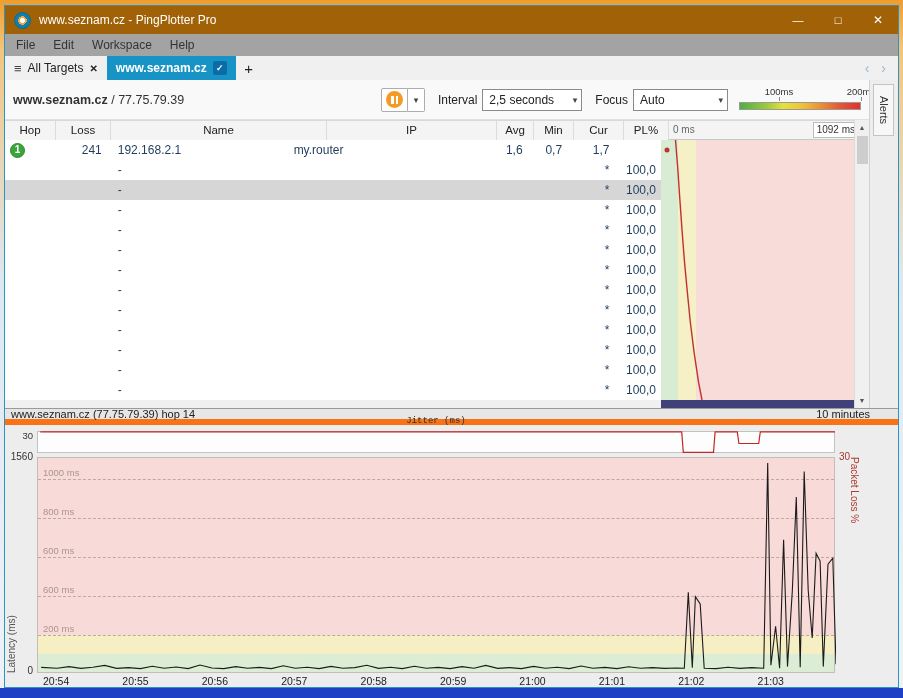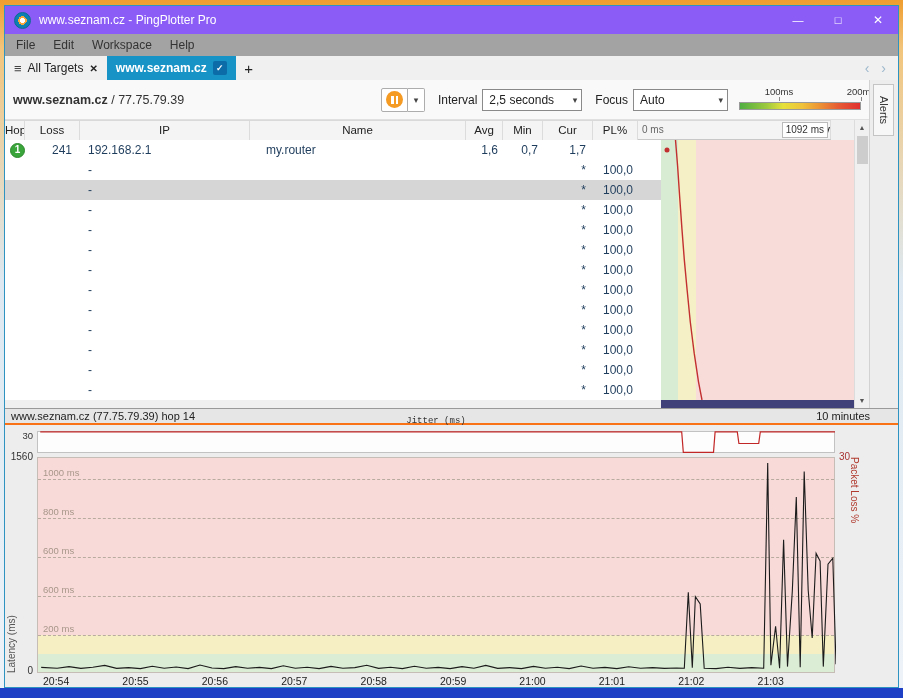--- a/index.html
+++ b/index.html
@@ -4,21 +4,21 @@
 <style>
   * { margin:0; padding:0; box-sizing:border-box; }
   html,body { width:903px; height:698px; overflow:hidden; font-family:"Liberation Sans", sans-serif; }
   #desktop { position:relative; width:903px; height:698px;
     background:linear-gradient(180deg,#ef9d2e 0%,#f2c57c 7%,#dde8f0 40%,#ecf2f8 95%); }
   #taskbar { position:absolute; left:0; bottom:0; width:100%; height:10px; background:#1d40c4; }
   #window { position:absolute; left:4px; top:5px; width:895px; height:683px; background:#f0f0f0;
     border:1px solid #2e93c0; }
 
   
-  .titlebar { height:28px; background:#8b5cf6; display:flex; align-items:center; color:#fff; }
+  .titlebar { height:28px; background:#a16207; display:flex; align-items:center; color:#fff; }
   .appicon { width:17px; height:17px; margin:0 8px 0 9px; border-radius:50%;
     background:radial-gradient(circle at 50% 50%, #ffffff 0 24%, #f6a63a 24% 40%, #0d7fb0 40% 100%);
     border:1px solid #0a6a94; }
   .tb-title { font-size:12px; }
   .winbtns { margin-left:auto; display:flex; height:100%; }
   .winbtn { width:40px; display:flex; align-items:center; justify-content:center; font-size:11px; cursor:default; }
   .winbtn.close { font-size:12px; }
 
   
   .menubar { height:22px; background:#a3a3a3; display:flex; align-items:center; padding-left:2px; }
@@ -62,21 +62,21 @@
   .legend-tick { position:absolute; top:11px; width:1px; height:4px; background:#888; }
   .legend-bar { position:absolute; left:0; right:0; top:16px; height:8px; border:1px solid #999;
     background:linear-gradient(90deg,#4fae42 0%,#9cc93e 22%,#e6e13b 36%,#efc23a 52%,#ec9434 66%,#e65b34 82%,#e13030 100%); }
 
   
   .thead { position:absolute; top:40px; left:0; height:20px; display:flex;
     border-top:1px solid #d9d9d9; border-bottom:1px solid #c8c8c8; }
   .thead .tcell { background:#f4f4f4; border-right:1px solid #dcdcdc; text-align:center; padding:0;
     font-size:11.5px; color:#222; line-height:18px; display:block; }
   .tcell { height:20px; line-height:20px; font-size:12px; color:#1e3c5c; overflow:hidden; white-space:nowrap; }
-  .c-hop { width:20px; display:flex; align-items:center; padding-left:5px; }
+  .c-hop { width:51px; display:flex; align-items:center; padding-left:5px; }
   .hopnum { width:15px; height:15px; border-radius:50%; background:#3aa53a; border:1px solid #2e8a2e;
     color:#fff; font-size:10px; font-weight:bold; display:flex; align-items:center; justify-content:center; }
   .c-count { width:55px; text-align:right; padding-right:8px; }
   .c-ip { width:170px; padding-left:8px; }
   .c-name { width:216px; padding-left:16px; }
   .c-avg { width:37px; text-align:right; padding-right:5px; }
   .c-min { width:40px; text-align:right; padding-right:5px; }
   .c-cur { width:50px; text-align:right; padding-right:7px; }
   .c-pl { width:45px; text-align:right; padding-right:5px; }
   .h-latency { width:193px; position:relative; background:#f4f4f4; border-right:1px solid #dcdcdc; }
@@ -99,21 +99,21 @@
   .sb-down { position:absolute; bottom:0; }
   .sb-thumb { position:absolute; top:16px; left:2px; width:11px; height:28px; background:#cdcdcd; }
   .alerts { position:absolute; left:864px; top:0; width:29px; height:328px; background:#ededed;
     border-left:1px solid #d2d2d2; }
   .alerts-tab { position:absolute; top:4px; left:3px; width:21px; height:52px; background:#f7f7f7;
     border:1px solid #c4c4c4; display:flex; align-items:center; justify-content:center;
     writing-mode:vertical-rl; font-size:11px; color:#333; }
 
   
   .timeline { position:relative; height:279px; background:#ededed; border-top:1px solid #9a9a9a; }
-  .tl-header { height:16px; background:#e6e6e6; border-bottom:2px solid #f97316; display:flex;
+  .tl-header { height:16px; background:#e6e6e6; border-bottom:6px solid #f97316; display:flex;
     align-items:center; justify-content:space-between; font-size:11px; color:#222; padding:0 28px 0 6px; }
   .jitter-label { position:absolute; top:7px; left:32px; width:798px; text-align:center; font-size:9px; color:#333; z-index:4;font-family:Liberation Mono, monospace; }
   .jitter-max { position:absolute; top:21px; left:0; width:28px; text-align:right; font-size:9.5px; color:#333; }
   .jitter-box { position:absolute; left:32px; top:22px; width:798px; height:22px; background:#fdfdfd;
     border:1px solid #c2c2c2; }
   .jitter-box svg { position:absolute; left:-1px; top:-1px; }
   .plot { position:absolute; left:32px; top:48px; width:798px; height:216px; border:1px solid #c6beb6;
     background:linear-gradient(180deg,#f8dbd8 0,#f8dbd8 177px,#f5efc3 177px,#f5efc3 196px,#dcedd5 196px,#dcedd5 216px); }
   .plot svg { position:absolute; left:0; top:0; z-index:3; }
   .gridline { position:absolute; left:0; width:100%; height:0; border-top:1px dashed #b9ab9f; z-index:1; }
@@ -199,22 +199,22 @@
           <span class="legend-label l200">200ms</span>
           <div class="legend-tick l100"></div>
           <div class="legend-tick l200"></div>
           <div class="legend-bar"></div>
         </div>
       </div>
 
       <div class="thead">
         <div class="tcell c-hop">Hop</div>
         <div class="tcell c-count">Loss</div>
+        <div class="tcell c-name">Name</div>
         <div class="tcell c-ip">IP</div>
-        <div class="tcell c-name">Name</div>
         <div class="tcell c-avg">Avg</div>
         <div class="tcell c-min">Min</div>
         <div class="tcell c-cur">Cur</div>
         <div class="tcell c-pl">PL%</div>
         <div class="h-latency">
           <span class="lat-min">0 ms</span>
           <div class="lat-title">Latency</div>
           <span class="lat-max">1092 ms</span>
         </div>
       </div>

